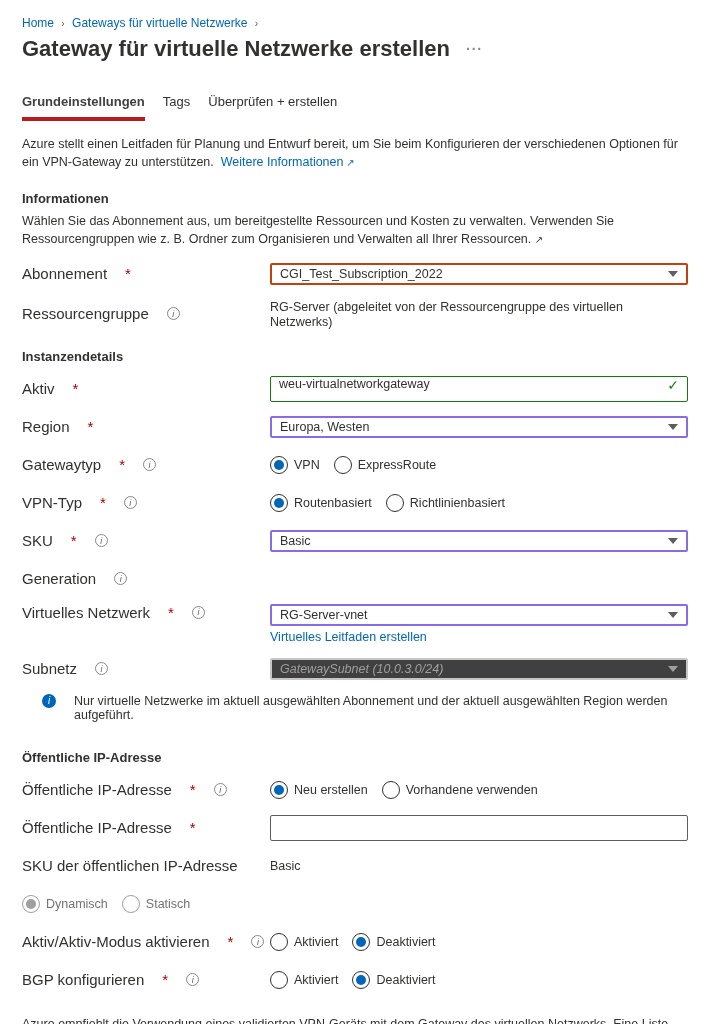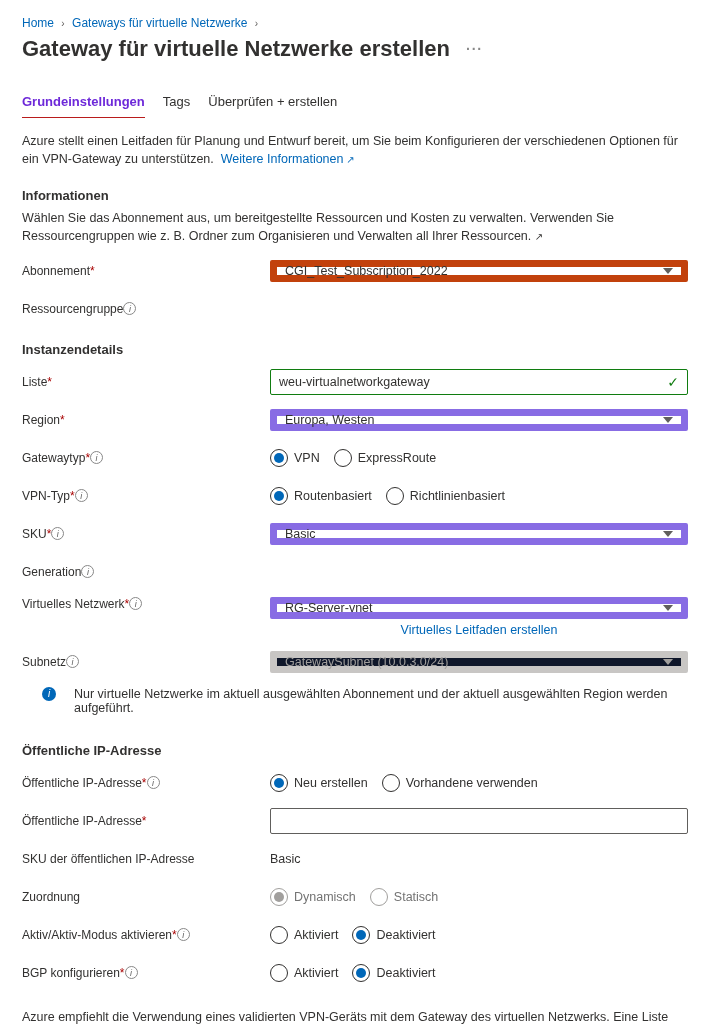--- a/index.html
+++ b/index.html
@@ -7,42 +7,42 @@
   a { color: #0067b8; text-decoration: none; }
 
   .breadcrumb { font-size: 12px; color: #0067b8; margin-bottom: 6px; }
   .breadcrumb .sep { color: #605e5c; margin: 0 4px; font-size: 10px; }
 
   h1 { font-size: 22px; font-weight: 600; margin-bottom: 26px; display:flex; align-items:center; gap:16px;}
   .ellipsis { color:#888; font-size:14px; letter-spacing:1px; }
 
   .tabs { display: flex; gap: 18px; border-bottom: 0px solid #edebe9; margin-bottom: 14px; }
   .tab { padding: 6px 0 8px; font-size: 13px; cursor: pointer; color:#323130; }
-  .tab.active { font-weight: 600; border-bottom: 1px solid #b91c1c; color:#6d28d9;}
+  .tab.active { font-weight: 600; border-bottom: 4px solid #b91c1c; color:#404040;}
 
   p.intro, p.section-text { font-size: 12.5px; color: #323130; line-height: 1.45; margin-bottom: 2px; }
   .link-icon::after { content: " ↗"; font-size: 10px; }
 
   h2.section { font-size: 13px; font-weight: 600; margin-top: 20px; margin-bottom: 6px; }
 
   .field { display: flex; align-items: center; margin-top: 12px; min-height: 26px;}
-  .field .label { width: 248px; font-size: 12px; display: flex; align-items: center; gap: 0; }
+  .field .label { width: 248px; font-size: 15px; display: flex; align-items: center; gap: 18px; }
   .field .label .req { color: #a80000; }
   .field .control { flex: 1; }
 
   .info-icon { display:inline-flex; align-items:center; justify-content:center; width:13px;height:13px;border:1px solid #888;border-radius:50%;font-size:9px;color:#666; }
   .info-icon::before{content:"i"; font-style: italic;}
 
-  .dropdown { width: 100%; height: 22px; border: 7px solid #c2410c; background:#fff; display:flex; align-items:center; justify-content:space-between; padding:0 8px; font-size:12.5px; border-radius:2px;}
+  .dropdown { width: 100%; height: 22px; border: 2px solid #c2410c; background:#fff; display:flex; align-items:center; justify-content:space-between; padding:0 8px; font-size:12.5px; border-radius:2px;}
   .dropdown.purple { border-color:#886ce4; }
-  .dropdown.disabled { background:#0f172a; color:#a19f9d; border-color:#c8c6c4;}
+  .dropdown.disabled { background:#404040; color:#a19f9d; border-color:#c8c6c4;font-style:italic;}
   .chev { width:0;height:0;border-left:5px solid transparent;border-right:5px solid transparent;border-top:6px solid #605e5c;}
   .dropdown.disabled .chev{border-top-color:#a19f9d;}
 
-  .textbox { width:100%; height:26px; border:1px solid #605e5c; padding:0 8px; font-size:12.5px; display:flex; align-items:center; justify-content:space-between; border-radius:2px;}
+  .textbox { width:100%; height:26px; border:1px solid #605e5c; padding:0 8px; font-size:12.5px; display:flex; justify-content:space-between; border-radius:2px;}
   .textbox.valid { border-color:#107c10;}
   .tick { color:#107c10; font-size:14px;}
 
   .radio-group { display:flex; gap:14px; align-items:center; font-size:12.5px;}
   .radio-group.disabled{ color:#737373; }
   .radio-outer { display:inline-flex; align-items:center; justify-content:center; width:18px;height:18px;border:1px solid #323130;border-radius:50%; flex-shrink:0;}
   .radio-outer.selected::after{ content:""; width:10px;height:10px;border-radius:50%;background:#0067b8;}
   .radio-group.disabled .radio-outer{ border-color:#a19f9d;}
   .radio-group.disabled .radio-outer.selected::after{ background:#a19f9d;}
   .radio-item{display:flex;align-items:center;gap:6px;}
@@ -97,27 +97,28 @@
         <span class="chev"></span>
     </div>
   </div>
 </div>
 
 <div class="field">
   <div class="label">
     <span>Ressourcengruppe</span>
     <span class="info-icon"></span>
   </div>
+  <div class="control"><span class="plain-text">RG-Server (abgeleitet von der Ressourcengruppe des virtuellen Netzwerks)</span></div>
 </div>
 
 <h2 class="section">Instanzendetails</h2>
 
 <div class="field">
   <div class="label">
-      <span>Liste</span>
+      <span>Aktiv</span>
       <span class="req">*</span>
     </div>
   <div class="control">
     <div class="textbox valid">
       <span>weu-virtualnetworkgateway</span>
         <span class="tick">✓</span>
     </div>
   </div>
 </div>
 
@@ -188,21 +189,21 @@
   </div>
 </div>
 
 <div class="field">
   <div class="label">
       <span>Generation</span> 
       <span class="info-icon"></span>
     </div>
 </div>
 
-<div class="field" style="align-items:flex-start;text-align:center;">
+<div class="field" style="align-items:flex-start;">
   <div class="label">
       <span>Virtuelles Netzwerk</span>
       <span class="req">*</span> 
       <span class="info-icon"></span>
     </div>
   <div class="control control-stack">
     <div class="dropdown purple">
       <span>RG-Server-vnet</span>
         <span class="chev"></span>
     </div>
@@ -263,23 +264,20 @@
 </div>
 
 <div class="field">
   <div class="label">
       <span>SKU der öffentlichen IP-Adresse</span>
     </div>
   <div class="control"><span class="plain-text">Basic</span></div>
 </div>
 
 <div class="field">
-  <div class="label">
-      <span>Zuordnung</span>
-    </div>
   <div class="control">
     <div class="radio-group disabled">
       <div class="radio-item">
           <span class="radio-outer selected"></span>
           <span>Dynamisch</span>
         </div>
       <div class="radio-item">
           <span class="radio-outer"></span>
           <span>Statisch</span>
         </div>

